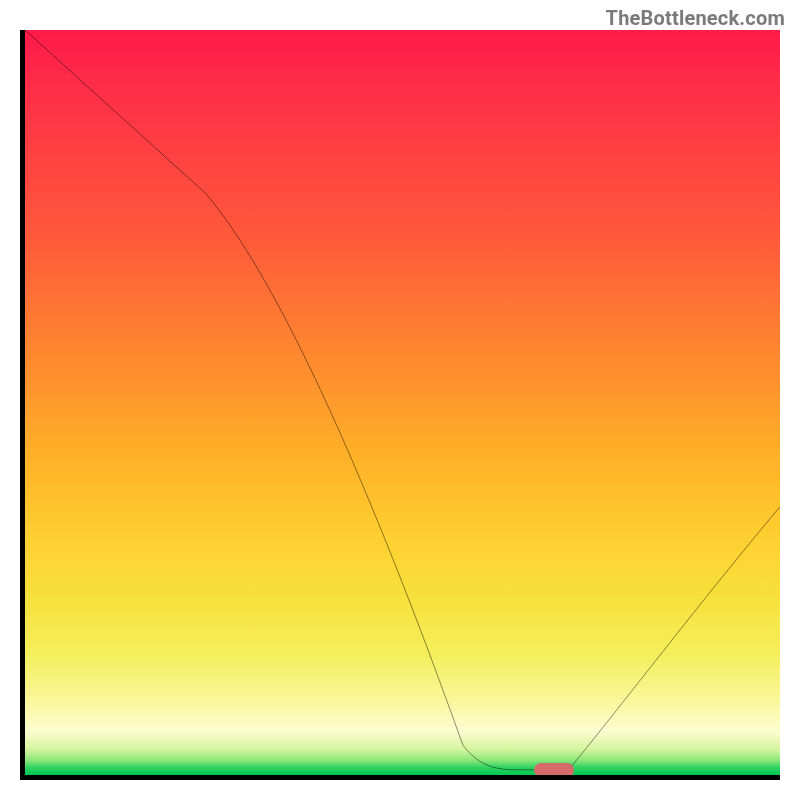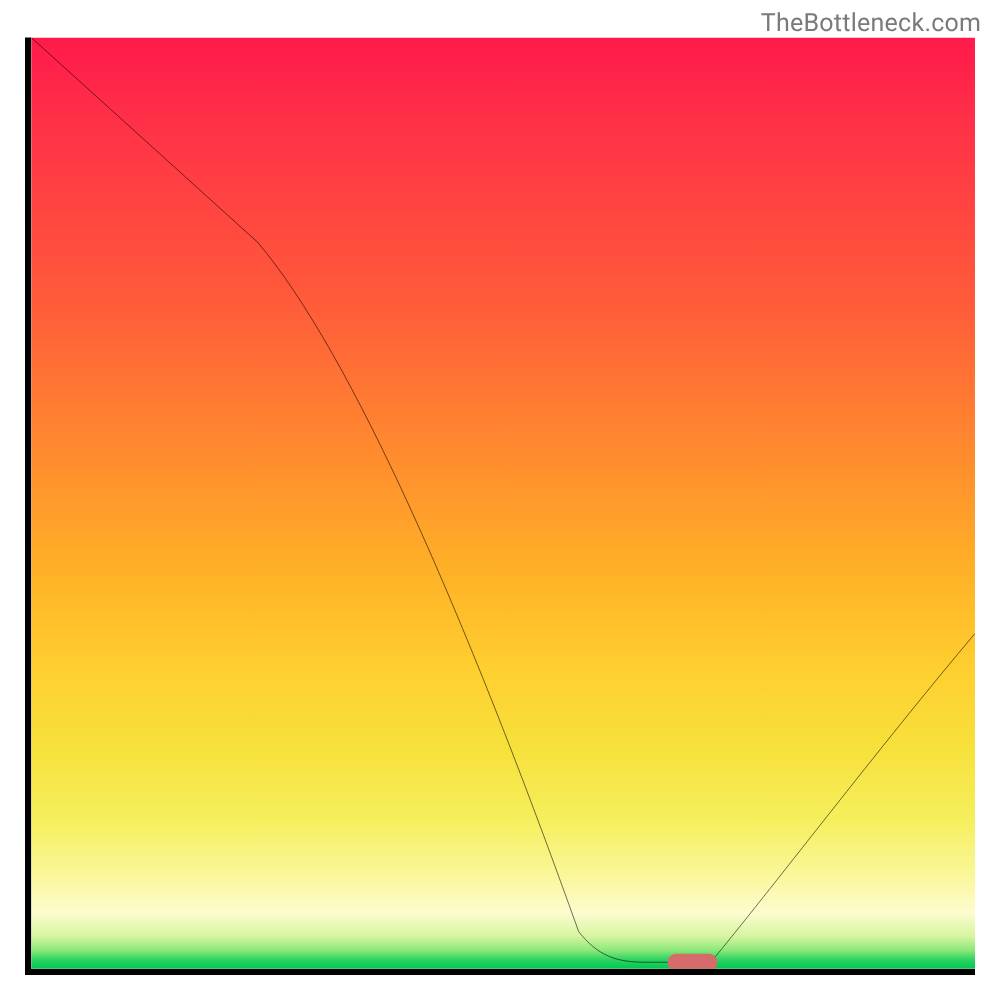--- a/index.html
+++ b/index.html
@@ -66,21 +66,21 @@
     height: 14px;
     border-radius: 7px;
     background: #d66b6b;
     transform: translate(-50%, -50%);
   }
   .watermark {
     position: absolute;
     top: 6px;
     right: 15px;
     font-size: 20px;
-    font-weight: 400;
+    font-weight: 700;
     color: #7a7a7a;
     letter-spacing: 0.2px;
     text-align: center;
   }
 </style>
 </head>
 <body>
 
 <div class="wrap">
 

